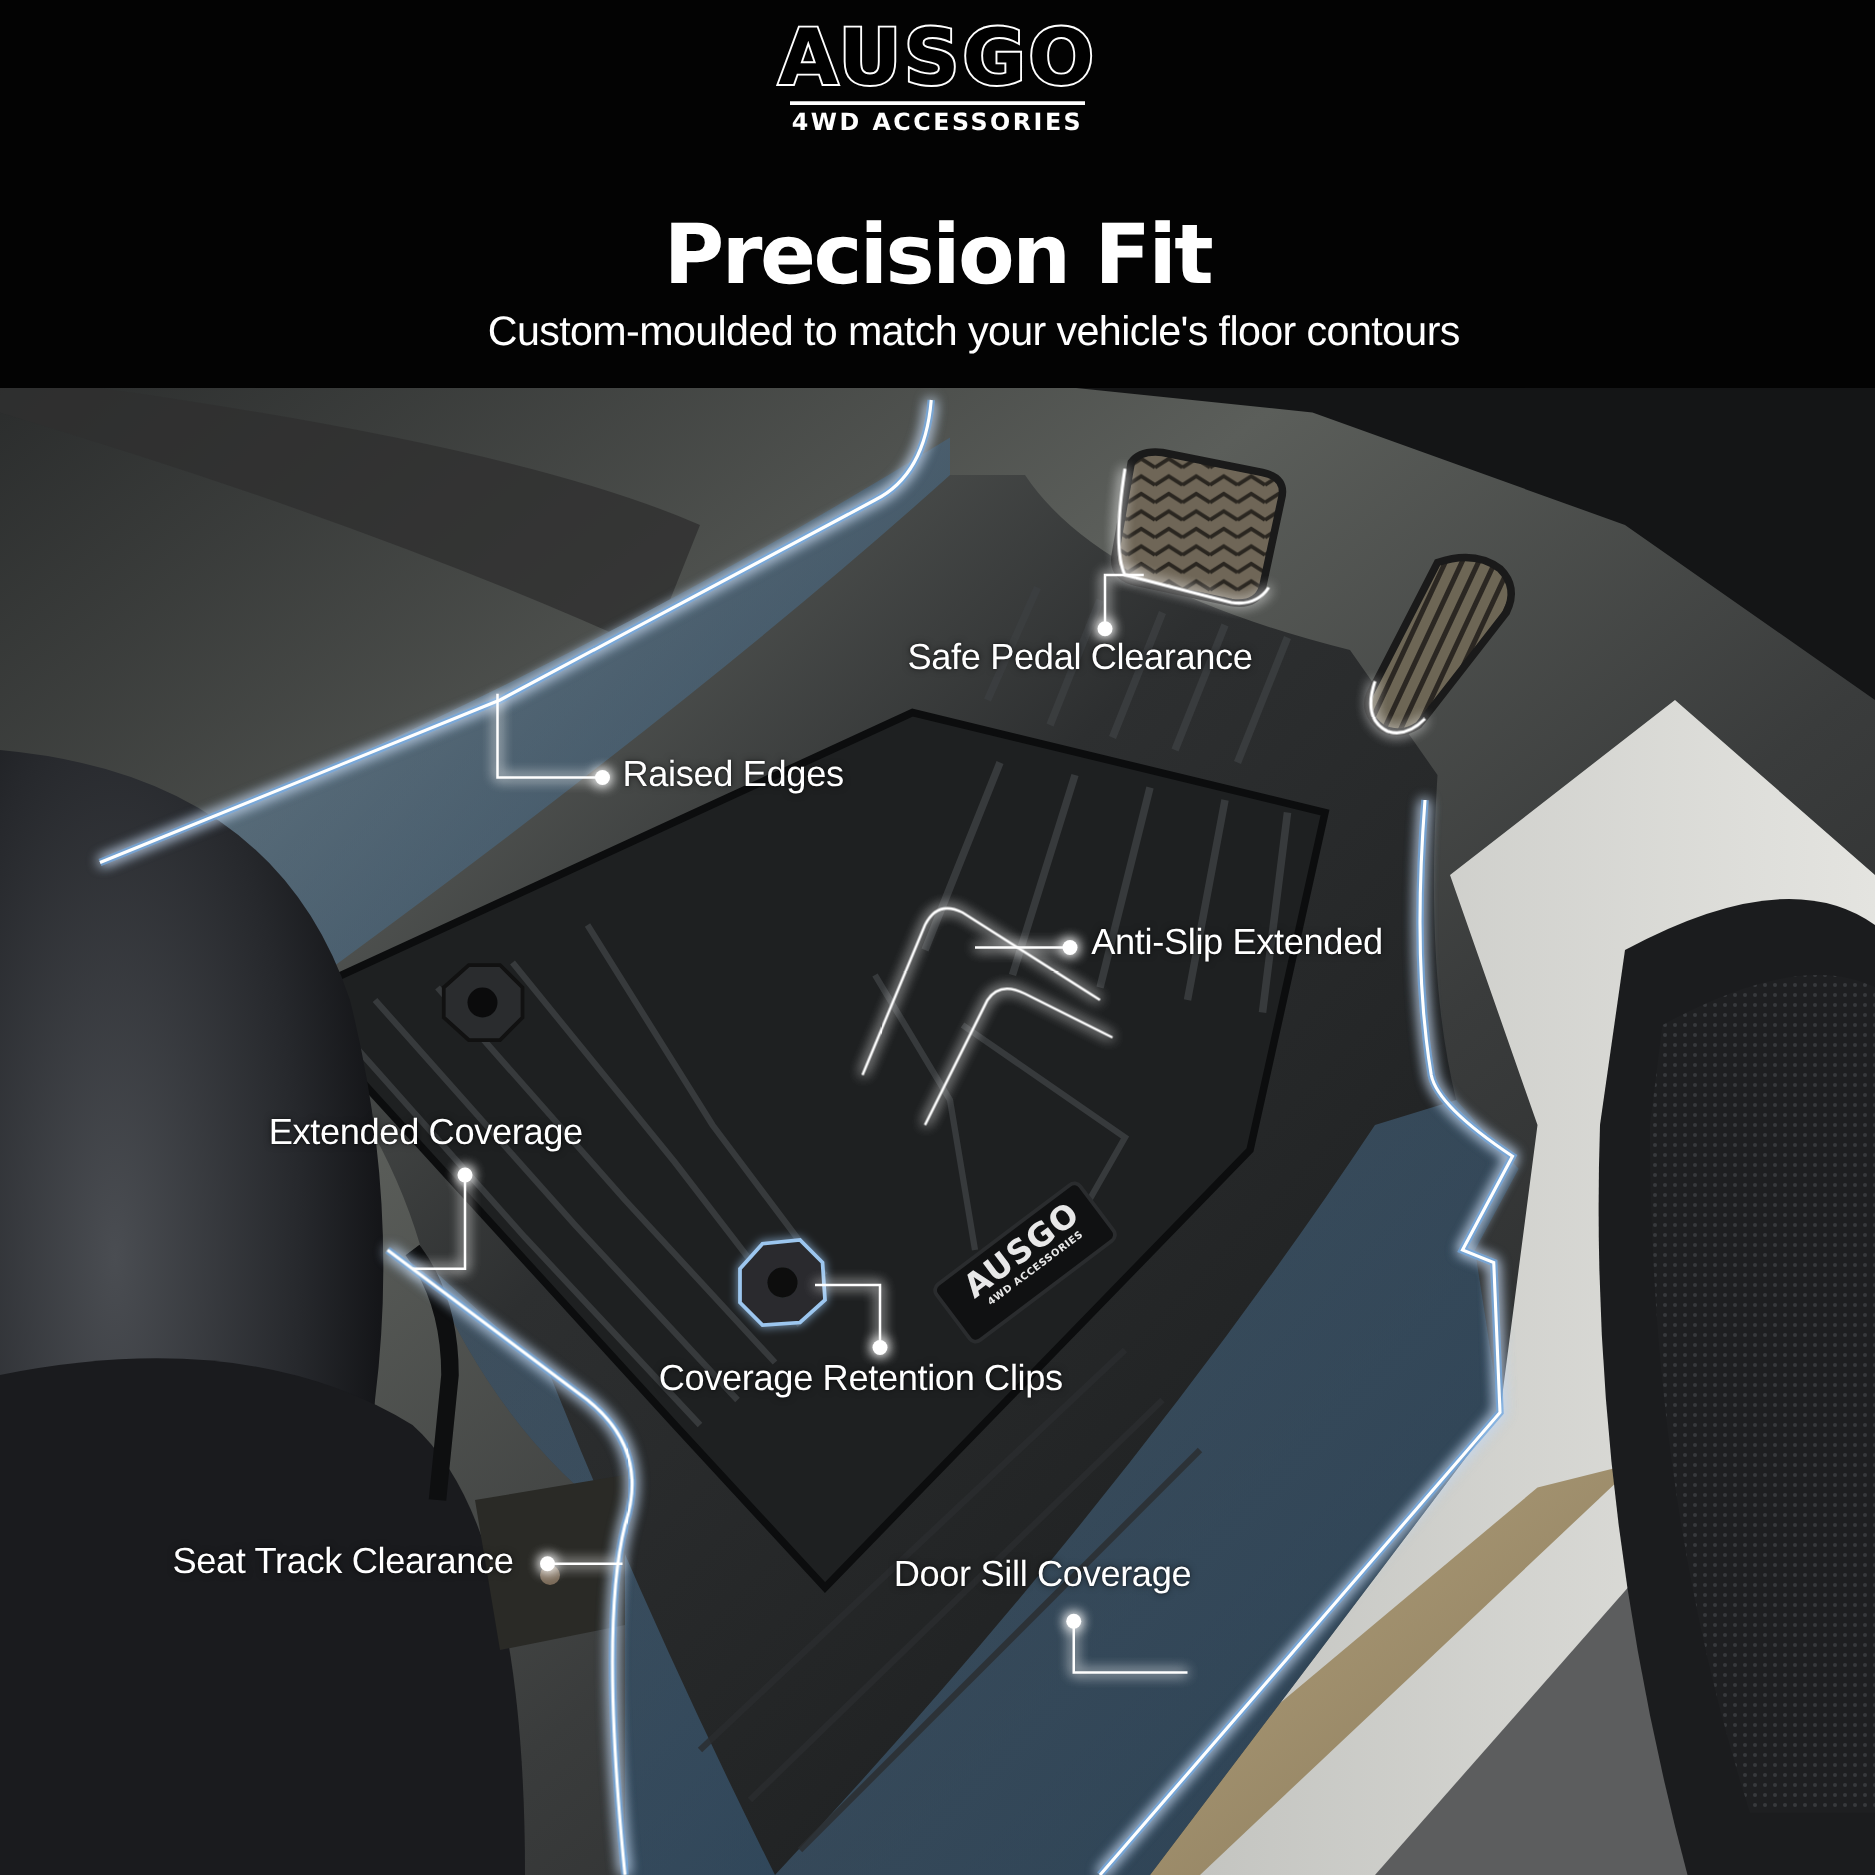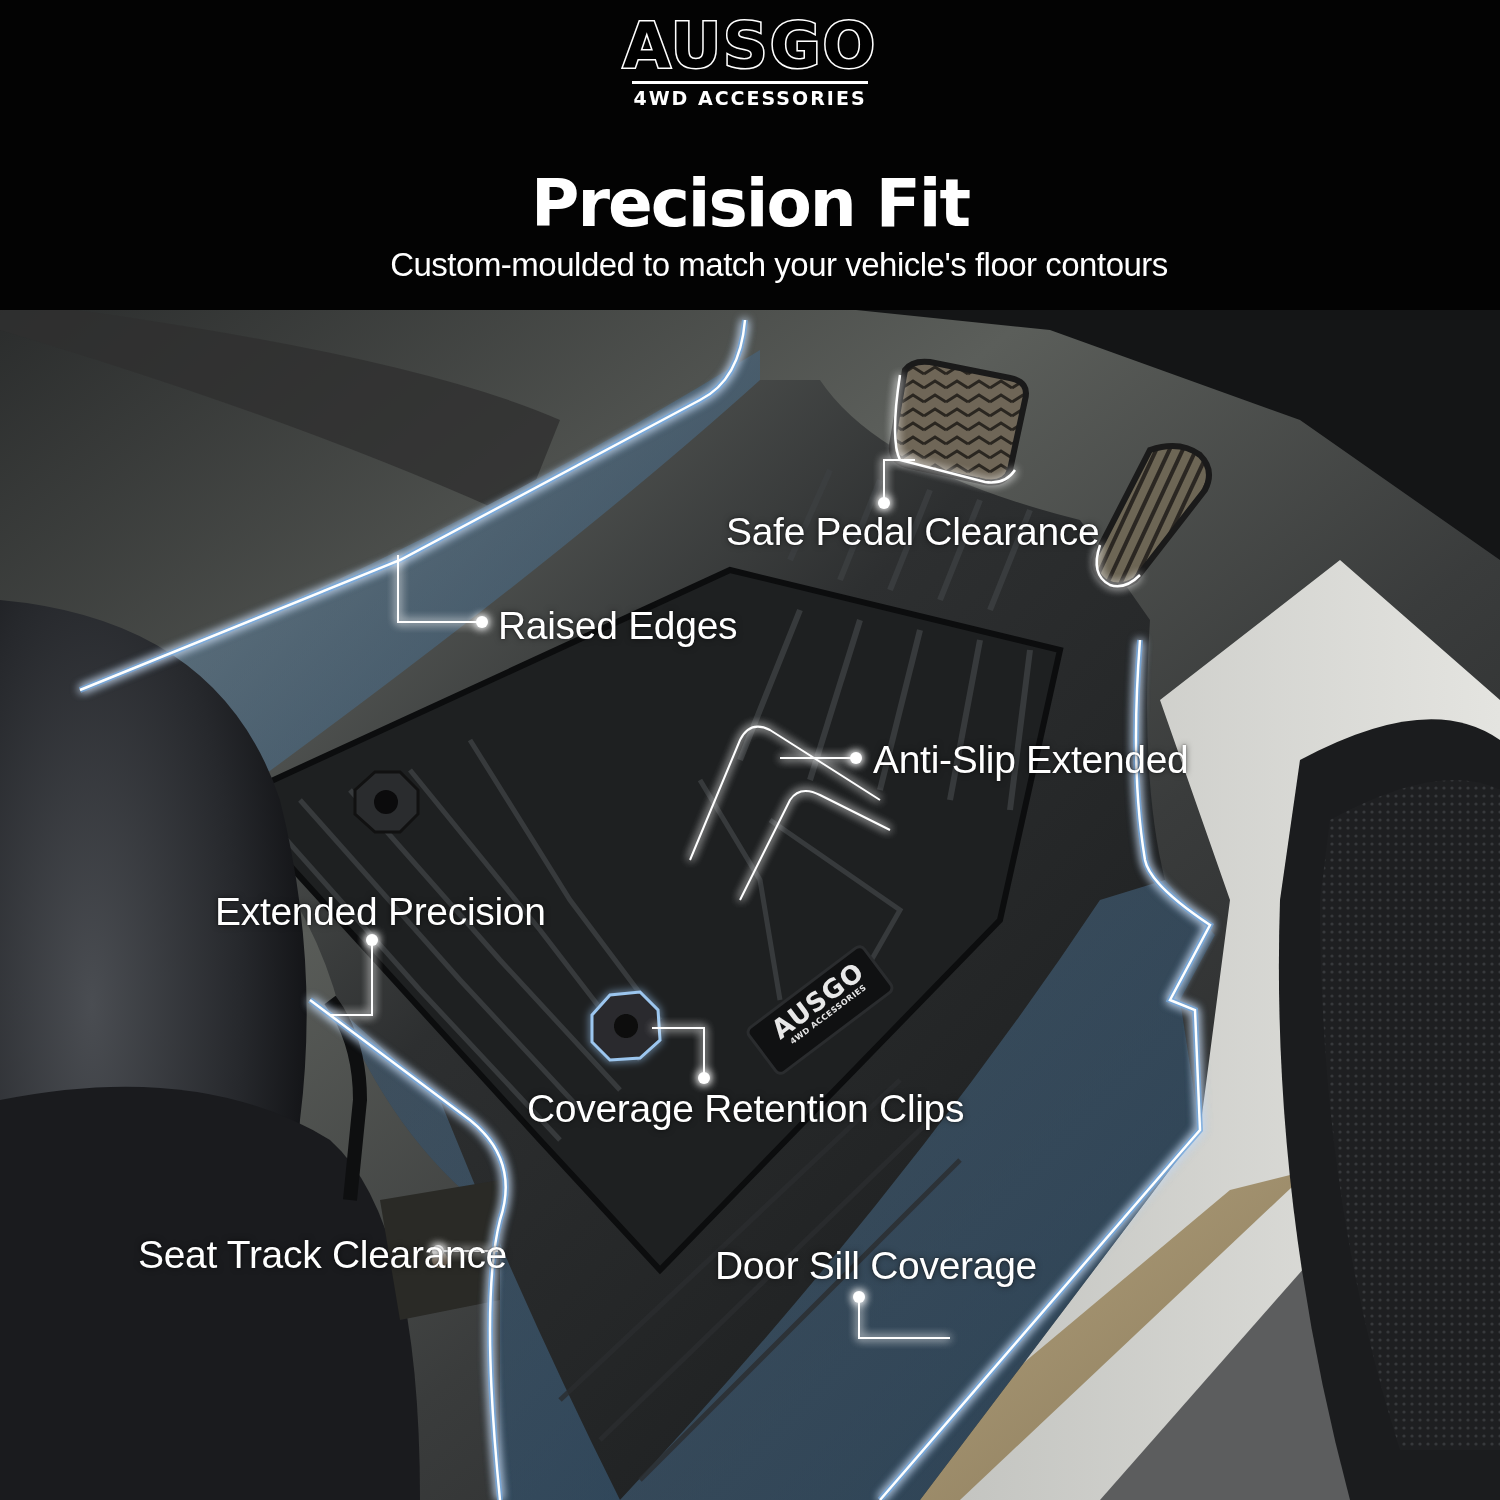--- a/index.html
+++ b/index.html
@@ -35,21 +35,21 @@
     margin-left: 29px;
   }
 
   
   .scene { position: absolute; left: 0; top: 0; width: 1500px; height: 1500px; z-index: 1; }
   .scene svg { position: absolute; left: 0; top: 0; }
 
   
   .callout {
     position: absolute; z-index: 4; font-family: "Liberation Sans", sans-serif;
-    font-size: 39px; font-weight: normal; color: #fff; white-space: nowrap;
+    font-size: 29px; font-weight: normal; color: #fff; white-space: nowrap;
     text-shadow: 0 0 6px rgba(0,0,0,0.55), 0 0 2px rgba(0,0,0,0.6);
     letter-spacing: -0.3px;
   }
   .overlay { position: absolute; left: 0; top: 0; z-index: 3; pointer-events: none; }
 </style>
 </head>
 <body>
 
 <div class="scene">
   <svg width="1500" height="1500" viewBox="0 0 1500 1500">
@@ -243,16 +243,16 @@
     <div class="logo-rule"></div>
     <div class="logo-sub">4WD ACCESSORIES</div>
   </div>
   <div class="title">Precision Fit</div>
   <div class="subtitle">Custom-moulded to match your vehicle's floor contours</div>
 </div>
 
 <div class="callout" style="left:726px; top:510px;">Safe Pedal Clearance</div>
 <div class="callout" style="left:498px; top:604px;">Raised Edges</div>
 <div class="callout" style="left:873px; top:738px;">Anti-Slip Extended</div>
-<div class="callout" style="left:215px; top:890px;">Extended Precision</div>
+<div class="callout" style="left:215px; top:890px;">Extended Coverage</div>
 <div class="callout" style="left:527px; top:1087px;">Coverage Retention Clips</div>
 <div class="callout" style="left:94px; top:1233px;margin-left:44px;">Seat Track Clearance</div>
 <div class="callout" style="left:715px; top:1244px;">Door Sill Coverage</div>
 
 </body></html>

